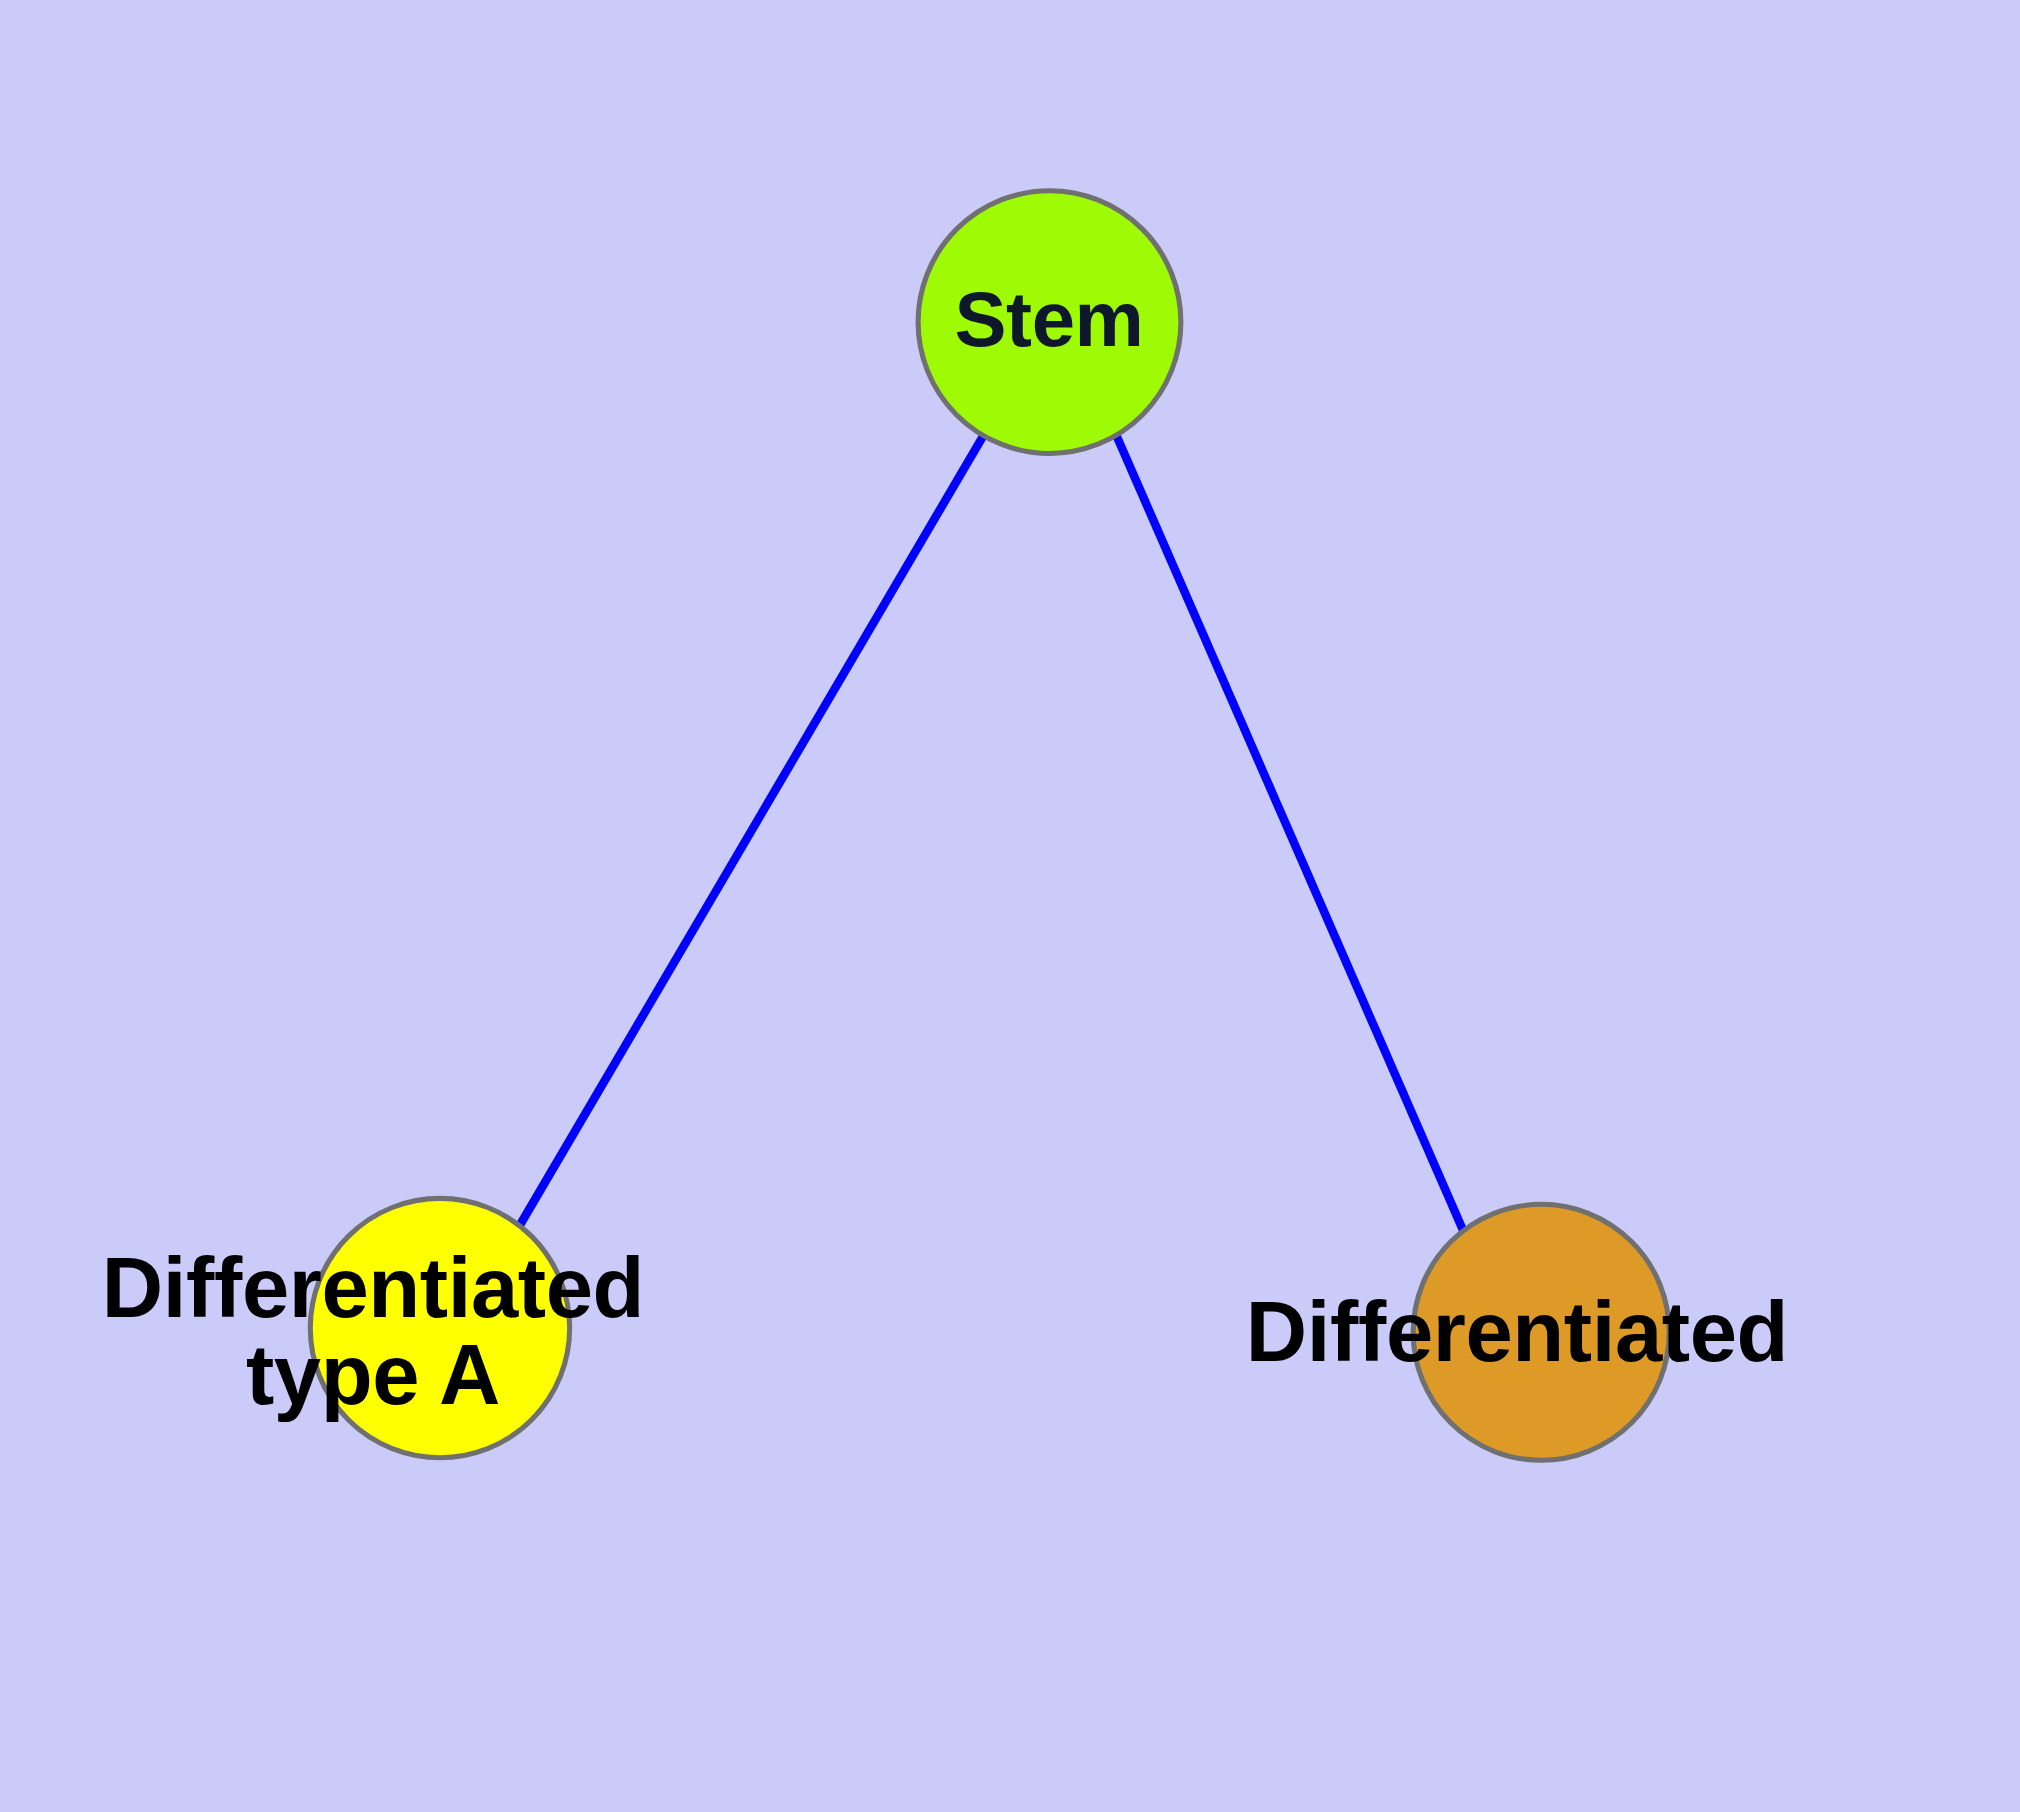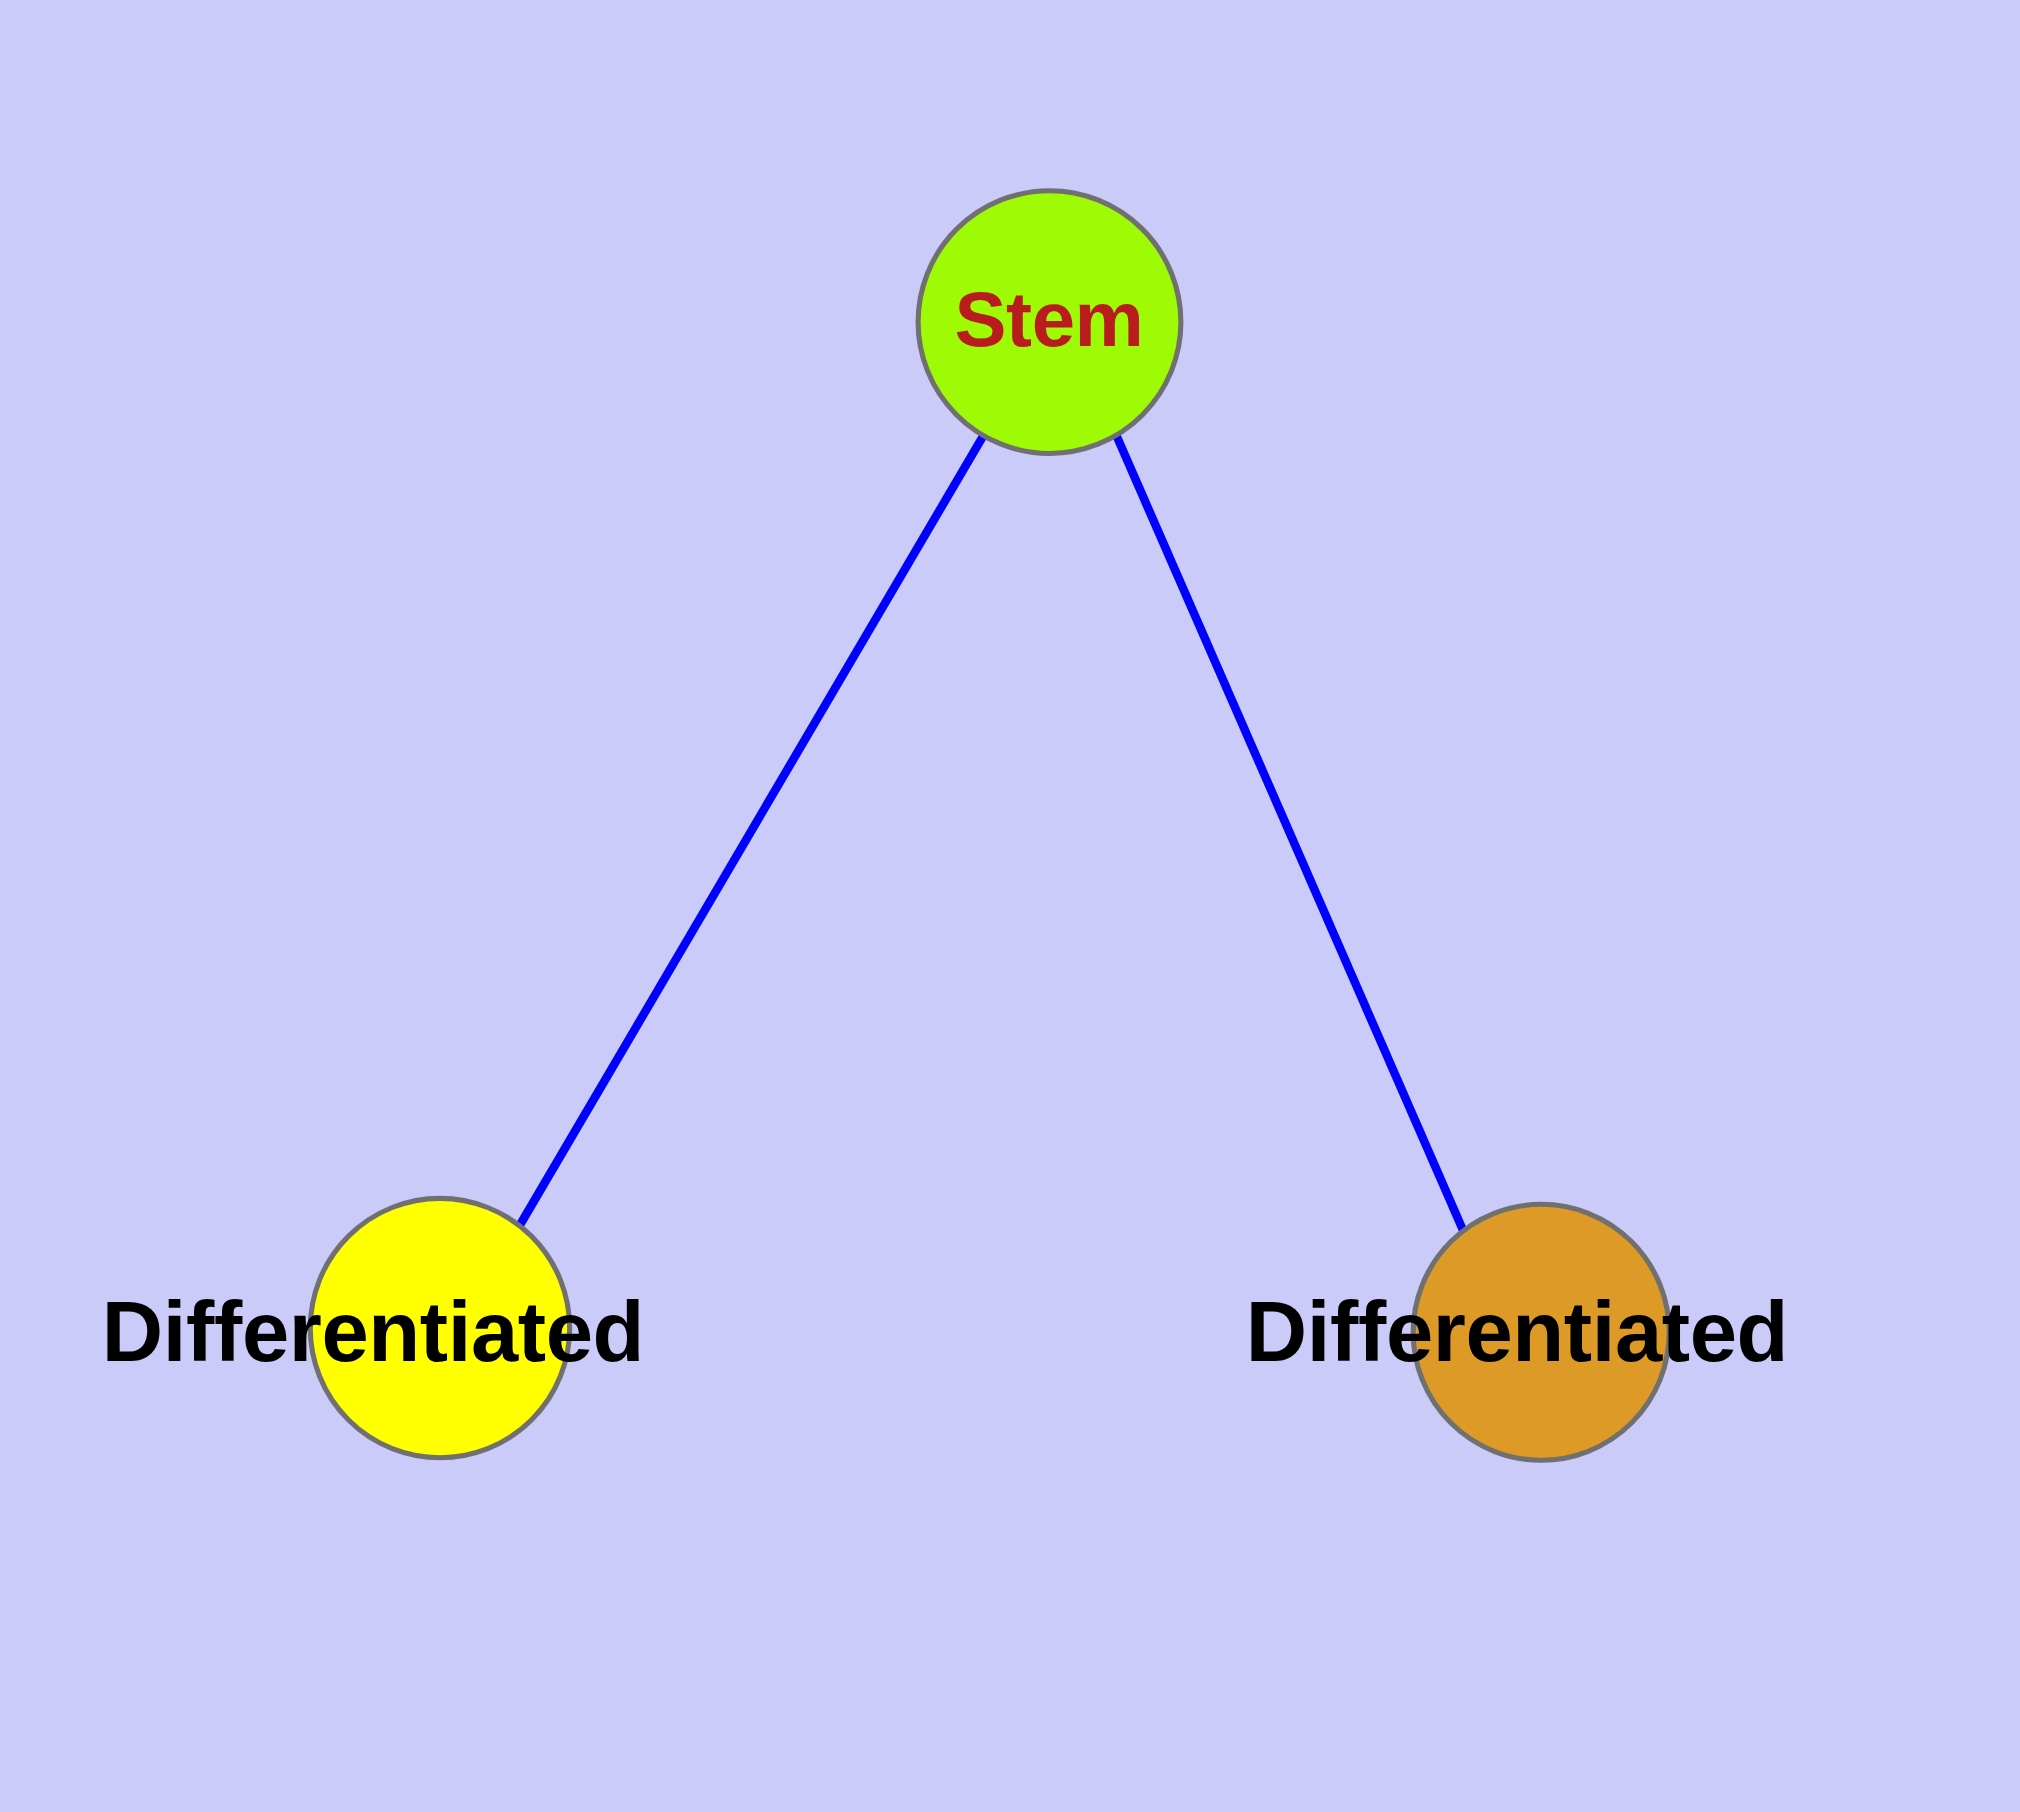--- a/index.html
+++ b/index.html
@@ -59,19 +59,19 @@
       </g>
     <g id="nodes-group">
         <circle cx="1238" cy="380" r="155" fill="#9efa05" stroke="#707070" stroke-width="6"></circle>
         <circle cx="519" cy="1567" r="153" fill="#ffff00" stroke="#707070" stroke-width="6"></circle>
         <circle cx="1818" cy="1572" r="151" fill="#de9a26" stroke="#707070" stroke-width="6"></circle>
       </g>
 
   </svg>
 
   <div id="labels-layer">
-      <div class="node-label label-stem" style="left: 1049px; top: 320px; font-size: 78px; color: #b91c1c;"><div>Stem</div></div>
-      <div class="node-label label-child" style="left: 373px; top: 1332px; font-size: 85px; color: rgb(0, 0, 0);"><div>Differentiated</div></div>
+      <div class="node-label label-stem" style="left: 1049px; top: 320px; font-size: 78px; color: #0f172a;"><div>Stem</div></div>
+      <div class="node-label label-child" style="left: 373px; top: 1332px; font-size: 85px; color: rgb(0, 0, 0);"><div>Differentiated</div><div>type A</div></div>
       <div class="node-label label-child" style="left: 1517px; top: 1332px; font-size: 85px; color: rgb(0, 0, 0);"><div>Differentiated</div></div>
     </div>
 
 </div>
 
 
 </body></html>

